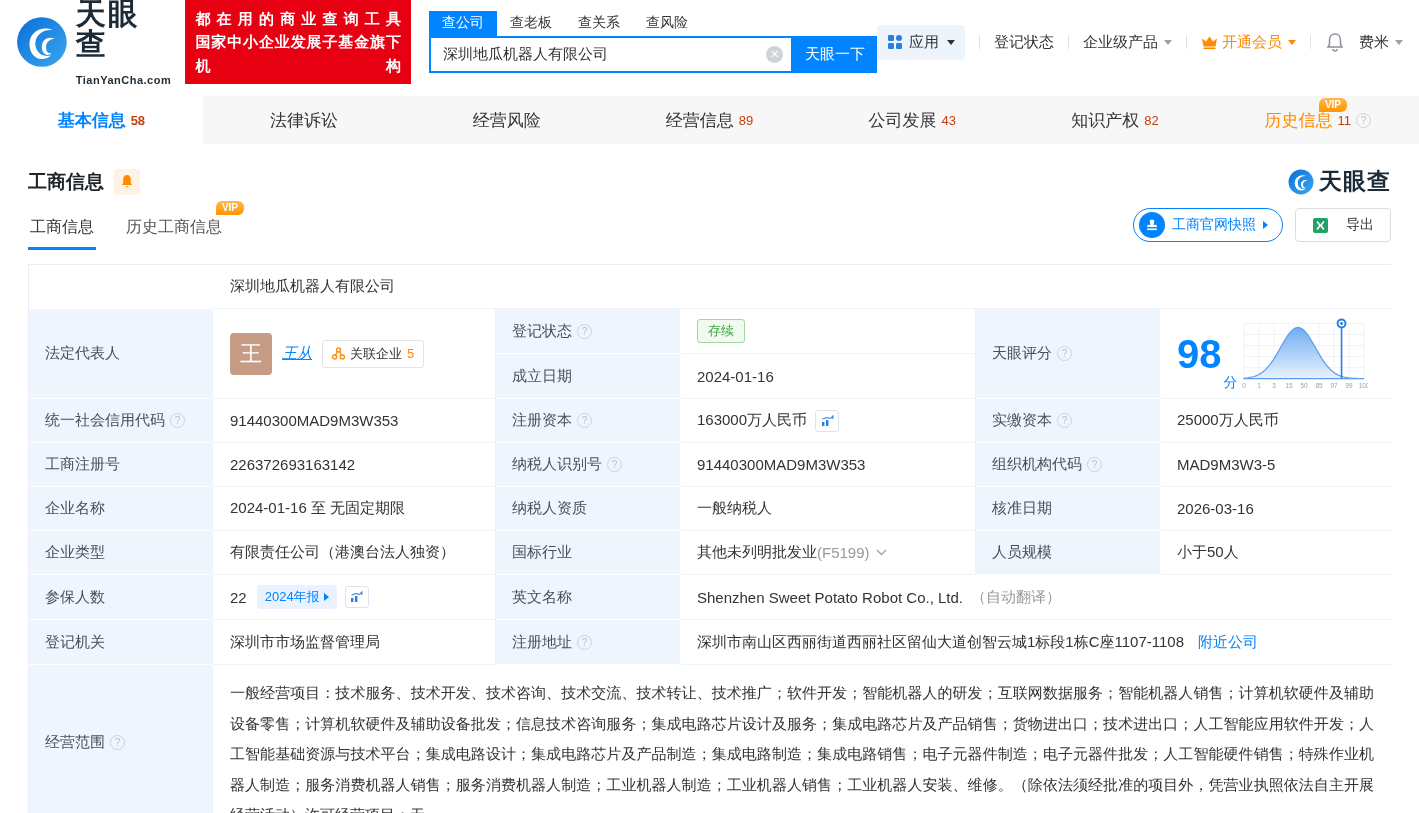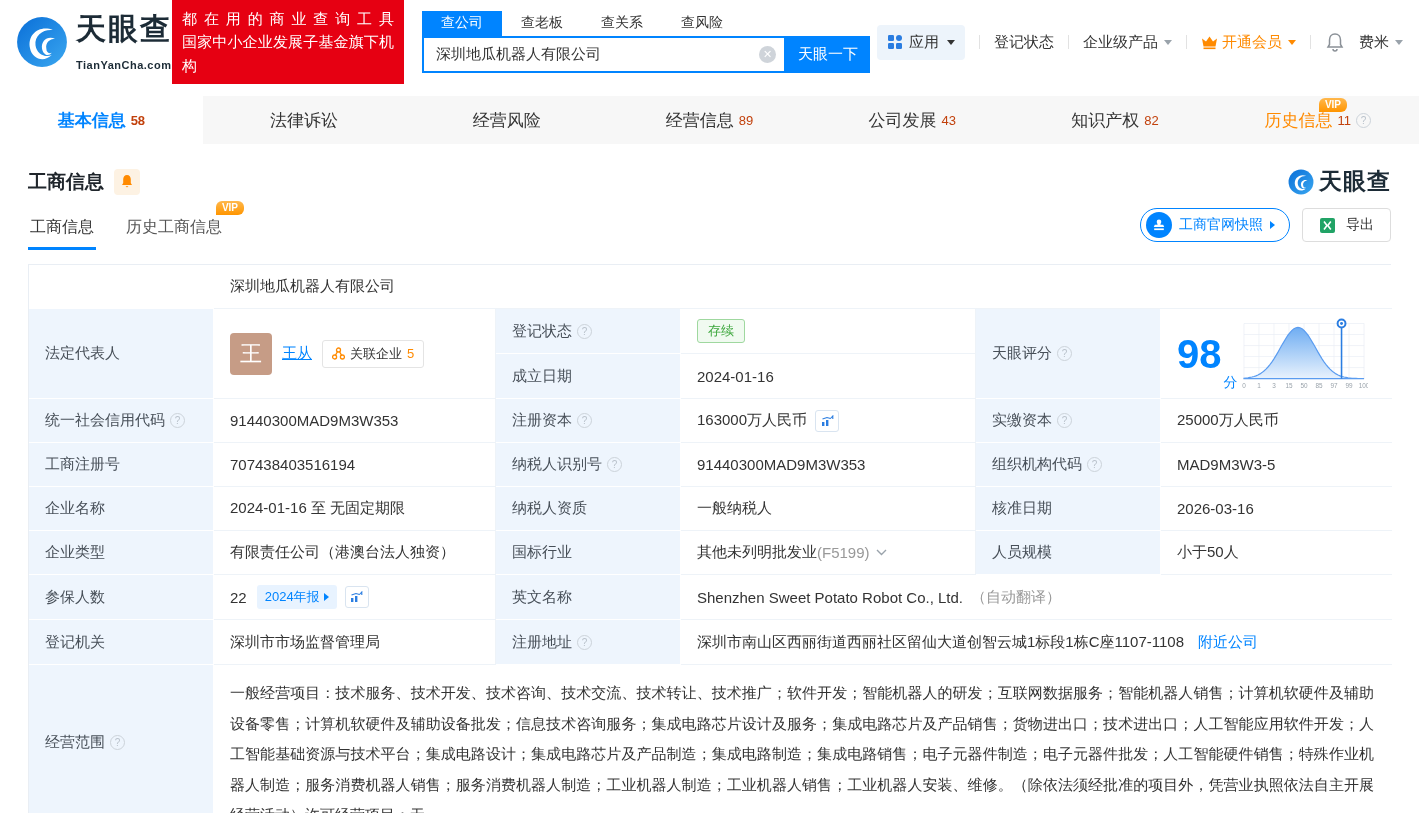--- a/index.html
+++ b/index.html
@@ -6,26 +6,26 @@
   html,body { width:1419px; height:813px; overflow:hidden; background:#fff;
     font-family:"Liberation Sans","DejaVu Sans",sans-serif; color:#333; }
 
   
   .hdr { display:flex; align-items:center; height:84px; padding:0 16px; }
   .logo { display:flex; align-items:center; gap:8px; }
   .logo-ic { width:52px; height:52px; }
   .logo-tx { line-height:1; }
   .logo-tx .cn { font-size:30px; font-weight:bold; color:#1c2b36; letter-spacing:2px;}
   .logo-tx .en { font-size:11px; color:#1c2b36; font-weight:bold; margin-top:16px; letter-spacing:.5px;}
-  .slogan { background:#e60012; color:#fff; font-weight:normal; font-size:15px;
-    padding:7px 10px; width:232px; line-height:1.55; }
+  .slogan { background:#e60012; color:#fff; font-weight:bold; font-size:15px;
+    padding:7px 10px; margin-left:14px; width:232px; line-height:1.55; }
   .slogan div { text-align:justify; text-align-last:justify; }
   .srch { margin-left:18px; }
   .stabs { display:flex; }
-  .stab { font-size:14px; color:#333; padding:3px 19px 4px; cursor:pointer; }
+  .stab { font-size:14px; color:#333; padding:3px 13px 4px; cursor:pointer; }
   .stab.on { background:#0084ff; color:#fff; }
   .sbox { display:flex; }
   .sfield { position:relative; }
   .sinput { width:364px; height:37px; border:2px solid #0084ff; outline:none;
     padding:0 34px 0 12px; font-size:15px; color:#333; font-family:inherit; }
   .sclear { position:absolute; right:10px; top:10px; width:17px; height:17px; border-radius:50%;
     background:#cfd4da; color:#fff; font-size:11px; line-height:17px; text-align:center; cursor:pointer;}
   .sbtn { width:84px; height:37px; background:#0084ff; color:#fff; border:none;
     font-size:15px; cursor:pointer; font-family:inherit; }
   .hnav { margin-left:auto; display:flex; align-items:center; gap:14px; font-size:15px; white-space:nowrap;}
@@ -65,36 +65,36 @@
   .subtab.on::after { content:""; position:absolute; left:0; right:0; bottom:0; height:3px; background:#0084ff; }
   .viptag2 { position:absolute; top:-2px; right:-20px; background:linear-gradient(#ffb84d,#ff9500);
     color:#fff; font-size:10px; font-weight:bold; padding:1px 6px 2px; border-radius:6px 6px 6px 0; }
   .acts { display:flex; gap:12px; padding-bottom:8px; }
   .snapbtn { display:flex; align-items:center; gap:7px; border:1px solid #0084ff; border-radius:17px;
     height:34px; padding:0 14px 0 5px; color:#0084ff; font-size:14px; background:#fff; cursor:pointer; }
   .stampcir { width:26px; height:26px; border-radius:50%; background:#0084ff;
     display:flex; align-items:center; justify-content:center; }
   .rarrow { width:0; height:0; border-top:4px solid transparent; border-bottom:4px solid transparent;
     border-left:5px solid currentColor; display:inline-block; }
-  .expbtn { display:flex; align-items:center; gap:10px; border:1px solid #ddd; border-radius:4px;
+  .expbtn { display:flex; align-items:center; gap:17px; border:1px solid #ddd; border-radius:4px;
     height:34px; padding:0 16px; color:#333; font-size:14px; background:#fff; cursor:pointer; }
 
   
   .t { display:grid; margin:14px 28px 0; width:1363px;
     grid-template-columns:185px 282px 185px 295px 185px 231px;
     grid-template-rows:44px 45px 45px 44px 44px 44px 44px 45px 45px 154px;
     border:1px solid #e9eef4; font-size:15px; }
   .lc { background:#eef5fd; color:#474f58; display:flex; align-items:center; gap:5px;
     padding-left:16px; border-right:1px solid #fff; border-bottom:1px solid #fff; }
   .vc { background:#fff; color:#333; display:flex; align-items:center;
     padding-left:16px; border-right:1px solid #eef3f8; border-bottom:1px solid #eef3f8; }
   .last { border-right:none; }
   .bot { border-bottom:none; }
   .lnk { color:#0084ff; cursor:pointer; }
-  .ul { text-decoration:underline; }
+  .ul { text-decoration:underline;font-style:italic; }
   .avatar { width:42px; height:42px; background:#c69c86; border-radius:4px; color:#fff;
     font-size:22px; display:flex; align-items:center; justify-content:center; margin-right:10px; flex:none;}
   .relbadge { display:flex; align-items:center; gap:5px; border:1px solid #e4e4e4; border-radius:3px;
     padding:4px 9px; margin-left:10px; font-size:13px; cursor:pointer; }
   .relbadge .n { color:#ff8a00; }
   .badge-green { border:1px solid #9fd89f; background:#f0faf0; color:#3fa83f;
     font-size:13px; padding:2px 10px; border-radius:3px; }
   .trendic { width:24px; height:22px; border:1px solid #d9e4f0; border-radius:3px; margin-left:8px;
     display:flex; align-items:center; justify-content:center; cursor:pointer; flex:none;}
   .annual { background:#e8f3ff; color:#0084ff; font-size:13px; padding:3px 8px; border-radius:3px;
@@ -378,21 +378,21 @@
     <span class="qmark">?</span>
   </div>
   <div class="vc last" style="grid-column:6;grid-row:4">
     <span>25000万人民币</span>
   </div>
 
   <div class="lc" style="grid-column:1;grid-row:5">
     <span>工商注册号</span>
   </div>
   <div class="vc" style="grid-column:2;grid-row:5">
-    <span>707438403516194</span>
+    <span>226372693163142</span>
   </div>
   <div class="lc" style="grid-column:3;grid-row:5">
     <span>纳税人识别号</span>
     <span class="qmark">?</span>
   </div>
   <div class="vc" style="grid-column:4;grid-row:5">
     <span>91440300MAD9M3W353</span>
   </div>
   <div class="lc" style="grid-column:5;grid-row:5">
     <span>组织机构代码</span>

